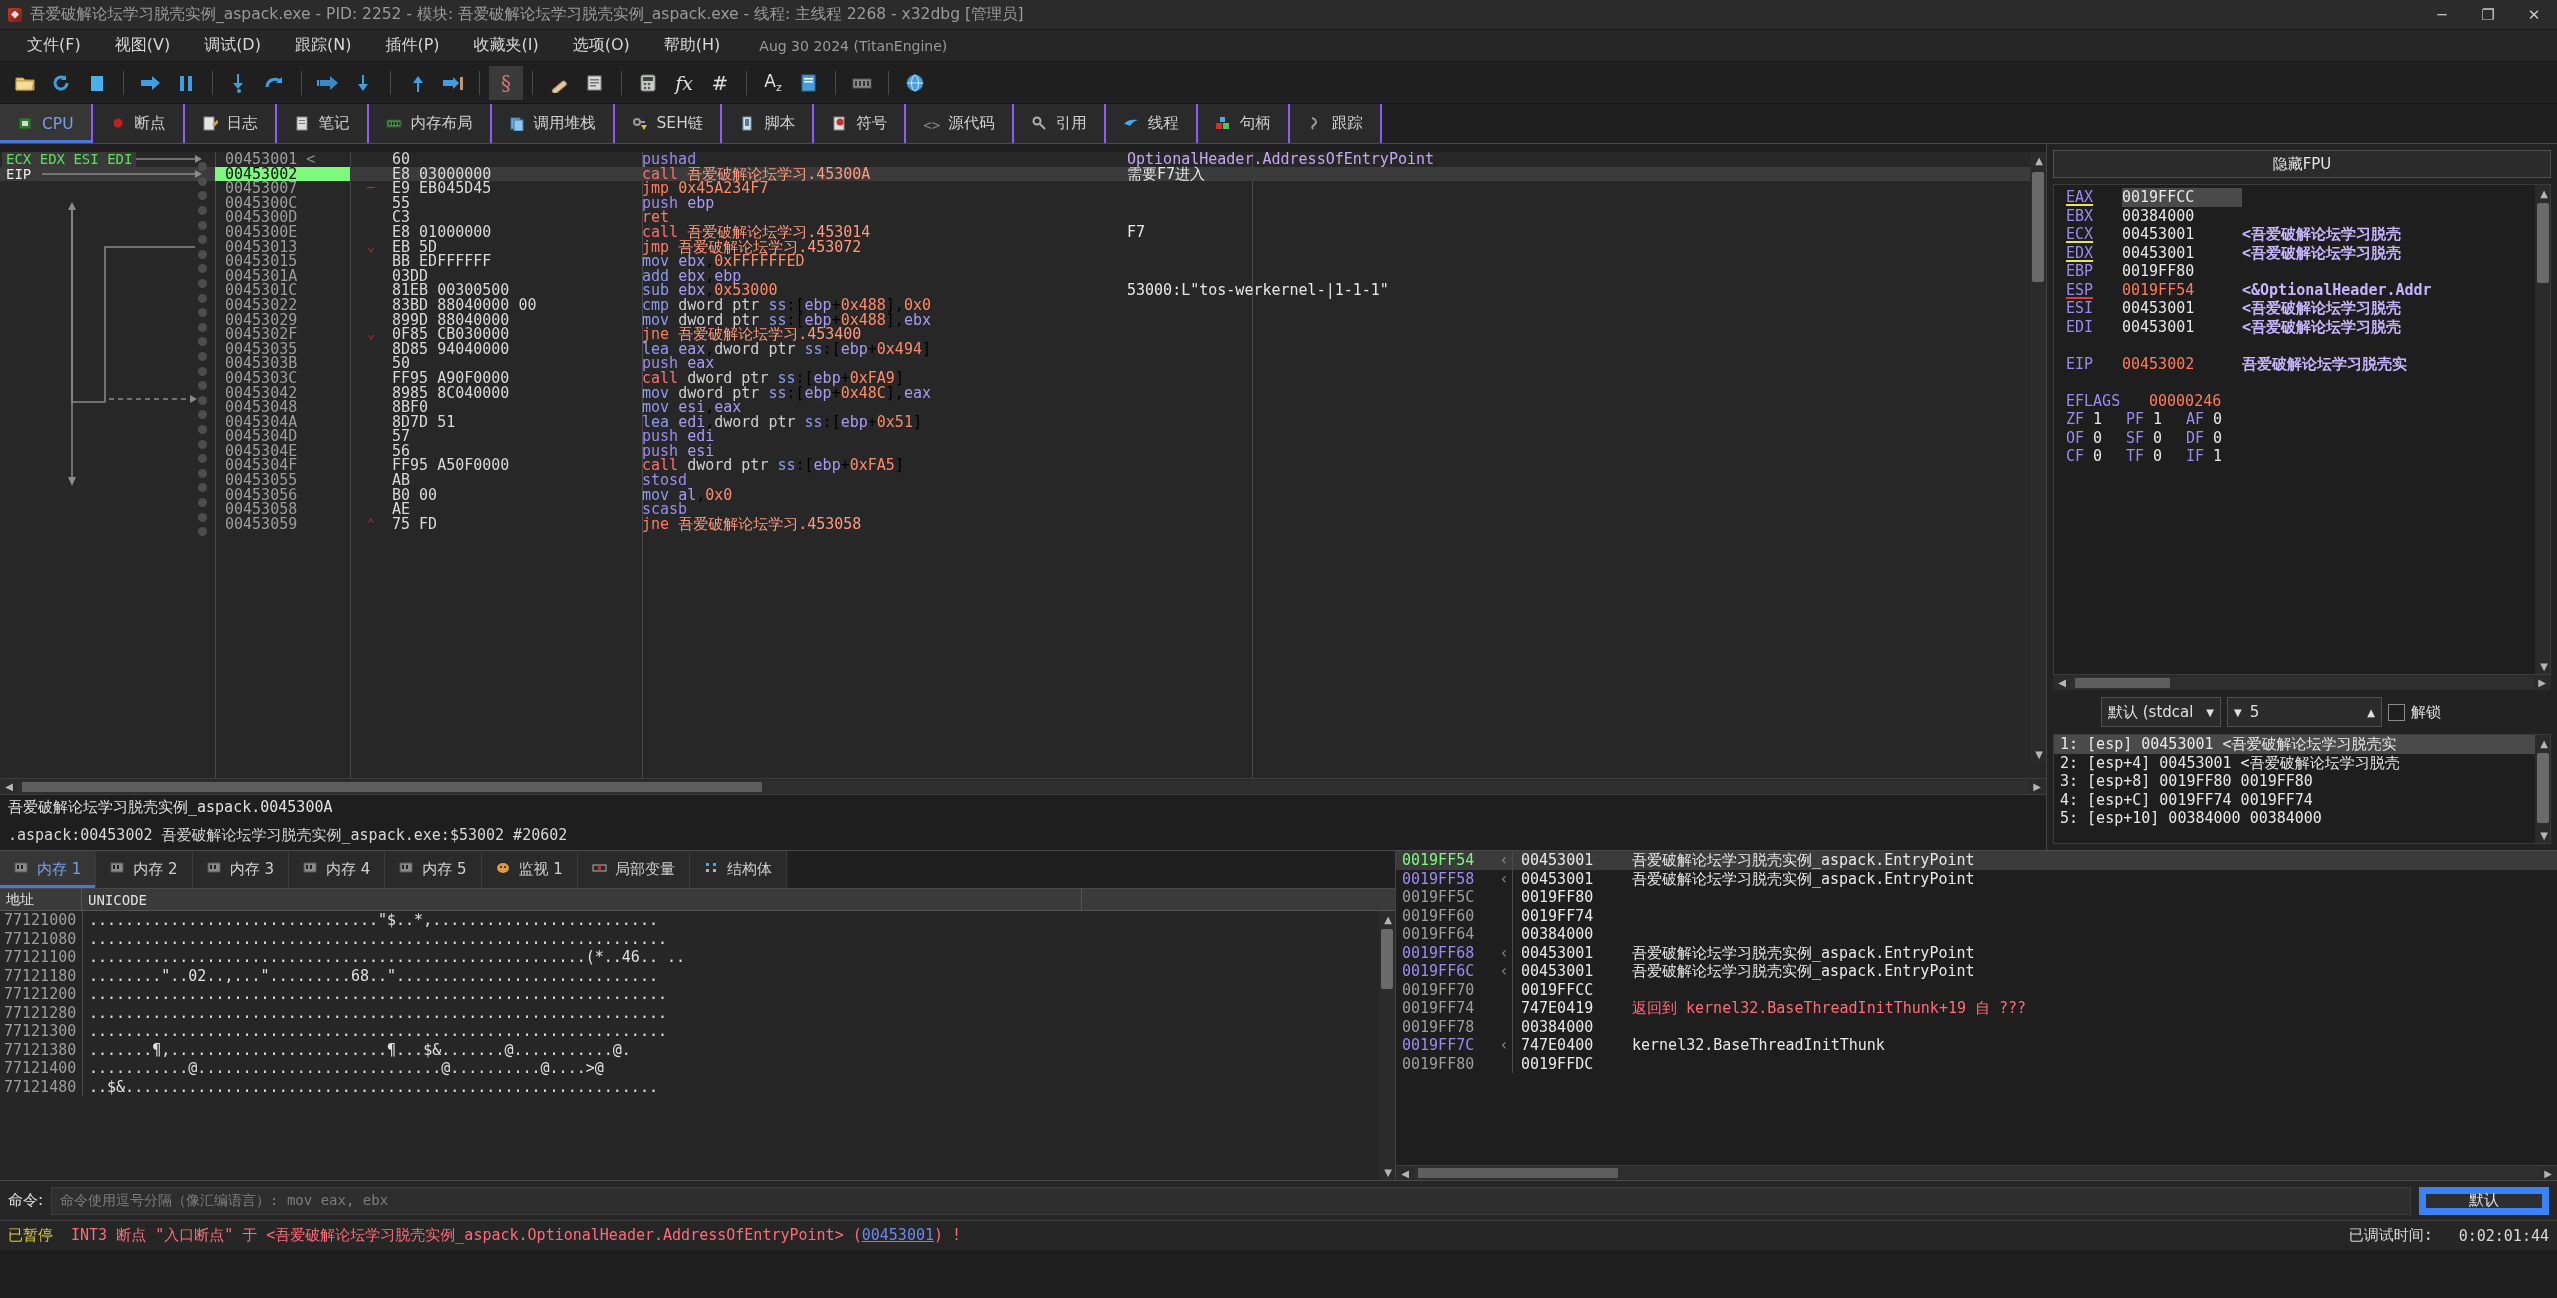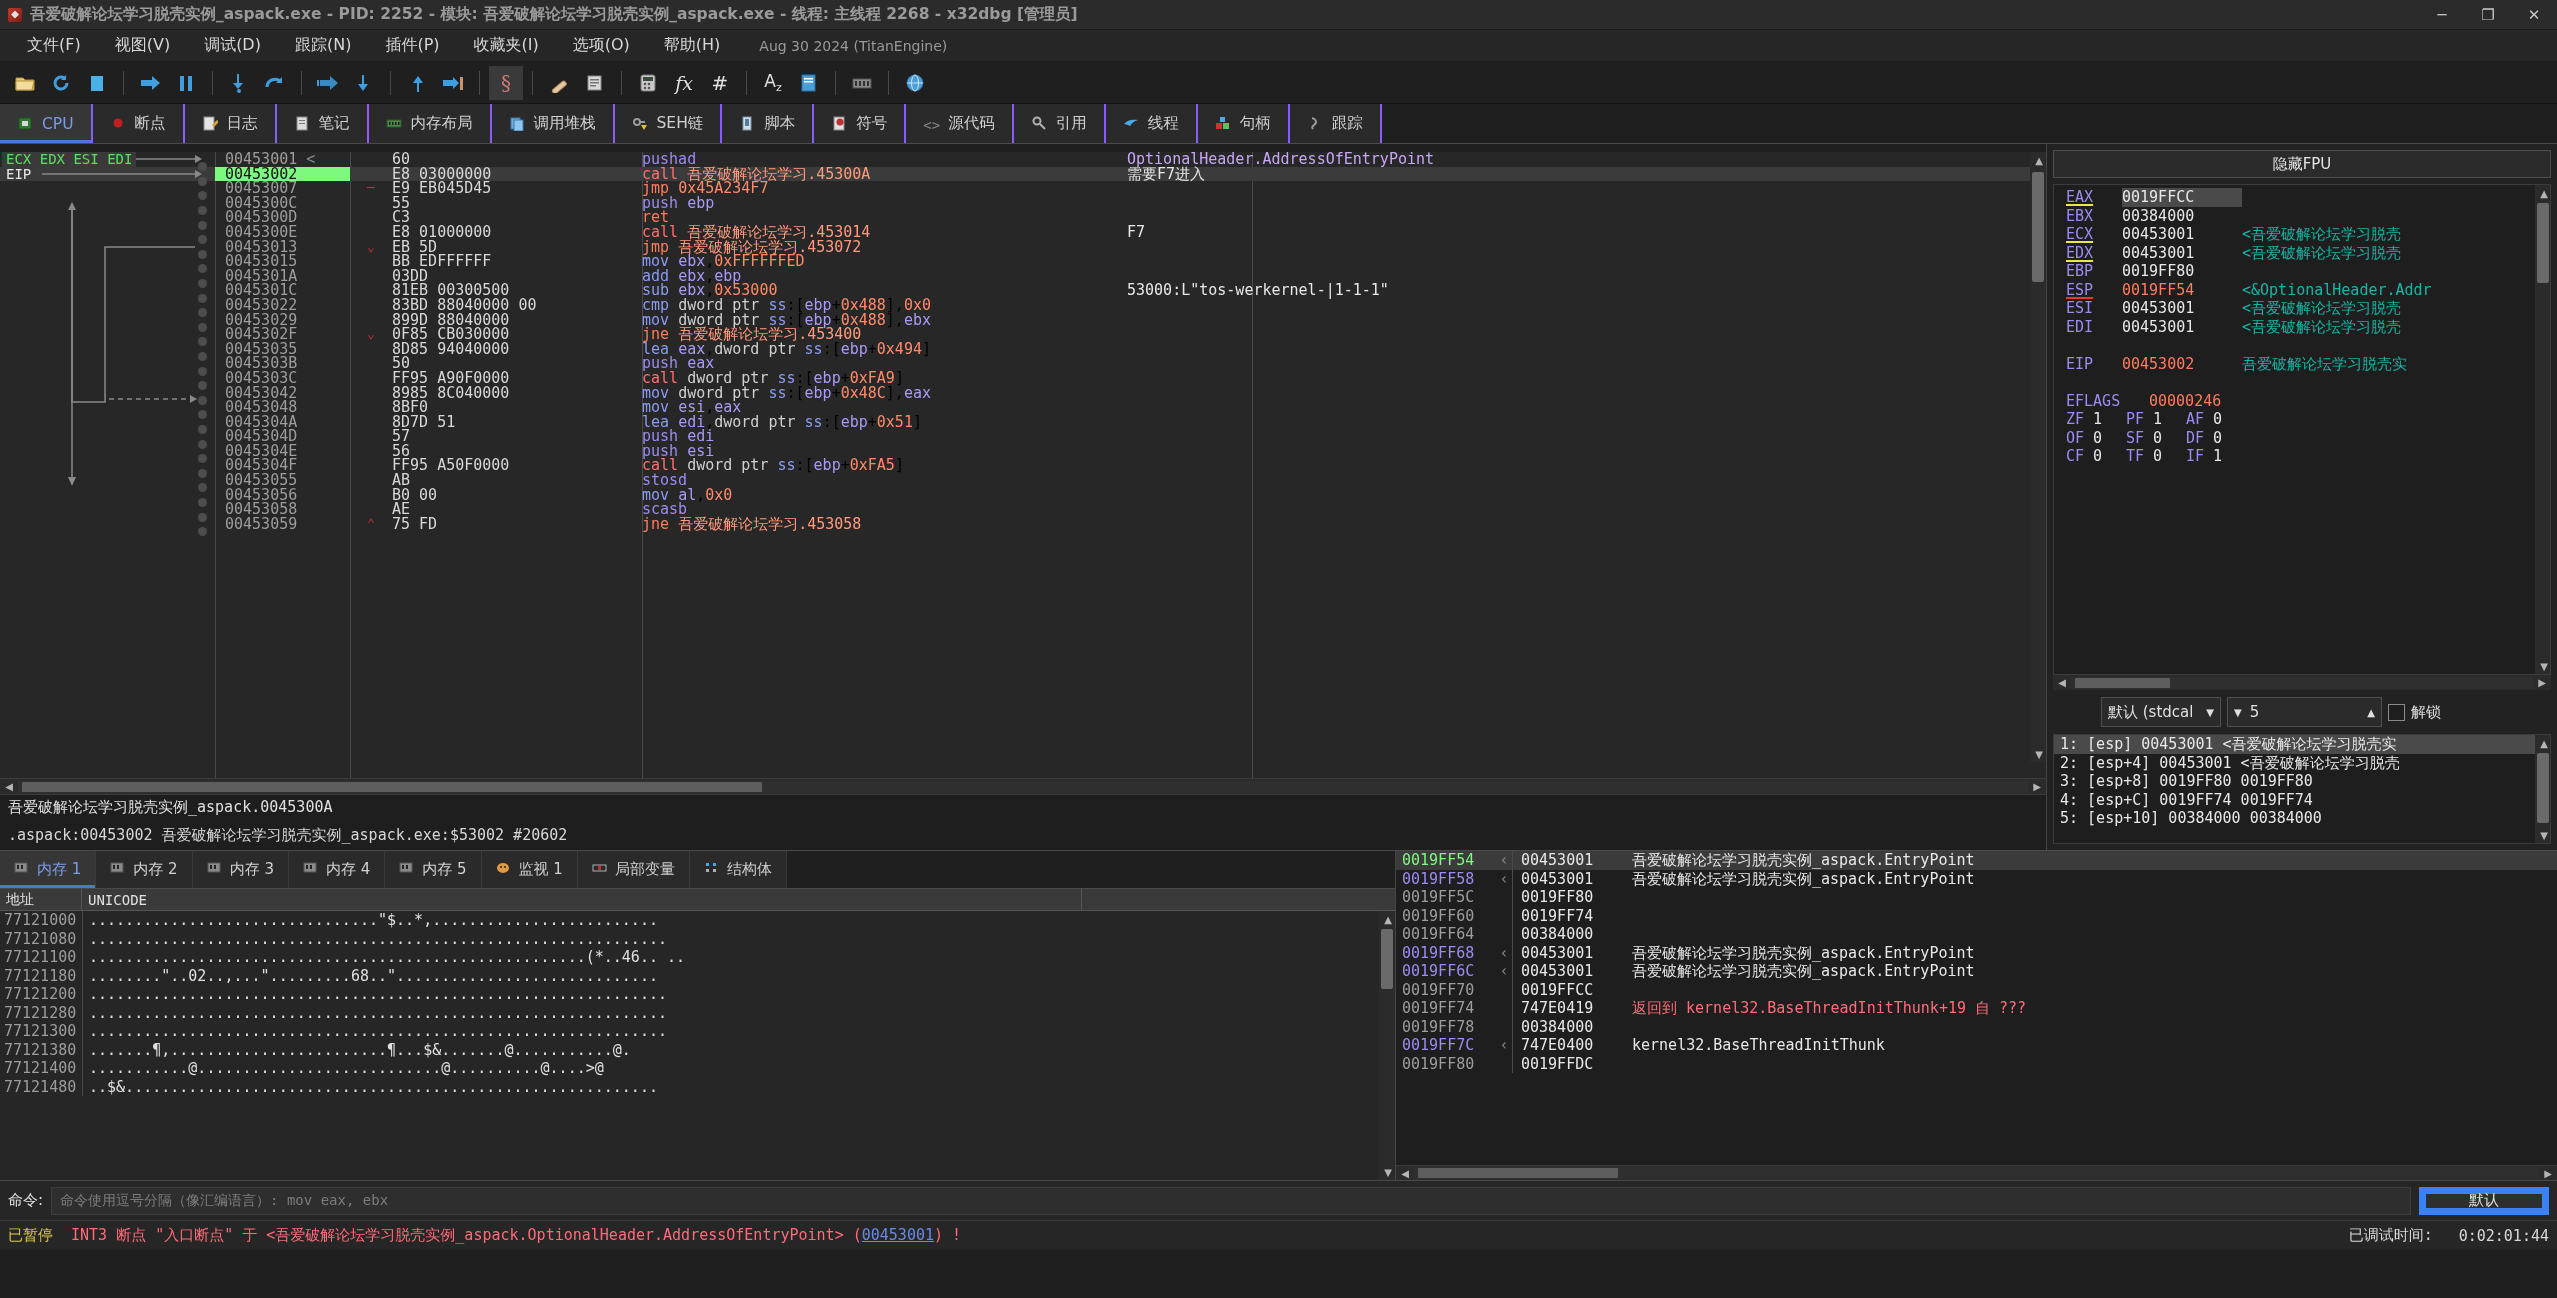--- a/index.html
+++ b/index.html
@@ -15,21 +15,21 @@
     height:30px; background:#2b2b2b; display:flex; align-items:center;
     border-bottom:1px solid #1a1a1a;
   }
   #app-icon{
     width:14px;height:14px;margin:0 8px 0 8px;border-radius:2px;
     background:linear-gradient(135deg,#c0392b,#7b1f14);
     position:relative; flex:0 0 auto;
   }
   #app-icon::after{content:"";position:absolute;left:3px;top:3px;width:8px;height:8px;
     background:#e0e0e0; clip-path:polygon(50% 0,100% 50%,50% 100%,0 50%);}
-  #title-text{ color:#9a9a9a; font-size:15.5px; white-space:nowrap; overflow:hidden;font-weight:bold;}
+  #title-text{ color:#9a9a9a; font-size:15.5px; white-space:nowrap; overflow:hidden;}
   #win-btns{ margin-left:auto; display:flex; height:100%; }
   .win-btn{ width:46px; height:100%; display:flex;align-items:center;justify-content:center;
             color:#c8c8c8; font-size:15px;}
 
   
   #menubar{ height:32px; background:#262626; display:flex; align-items:center; padding-left:10px;
             border-bottom:1px solid #1a1a1a;}
   .menu-item{ color:#d6d6d6; font-size:16px; padding:4px 17px; white-space:nowrap;}
   #build-label{ color:#9a9a9a; font-size:14px; margin-left:22px; white-space:nowrap;}
 
@@ -98,21 +98,21 @@
   .reg-row{ height:18.5px; display:flex; align-items:center;
             font-family:"DejaVu Sans Mono", monospace; font-size:15px; line-height:18.5px; white-space:nowrap;}
   .rn{ width:68px; padding-left:12px; color:#9b8cf0; flex:0 0 auto;}
   .rn.u-y{ text-decoration:underline; text-decoration-color:#e8e84a; text-underline-offset:2px;
            text-decoration-thickness:2px;}
   .rn.u-r{ text-decoration:underline; text-decoration-color:#e03b3b; text-underline-offset:2px;
            text-decoration-thickness:2px;}
   .rv{ width:120px; color:#e8e8e8; flex:0 0 auto;}
   .rv.hl{ background:#4a4a4a;}
   .rv.chg{ color:#ff7b5e;}
-  .rc{ color:#14b8a6; overflow:hidden; }
+  .rc{ color:#c4b5fd; overflow:hidden;font-weight:bold; }
   #regs-hscroll{ height:15px; background:#2b2b2b; display:flex;align-items:center; margin:0 6px;}
   #regs-vscroll{ position:absolute; right:0;top:0;bottom:0;width:15px;background:#2b2b2b;}
   #callconv{ height:34px; margin:5px 22px; display:flex; align-items:center; gap:6px;padding-left:32px;}
   .combo{ height:30px; background:#2b2b2b; border:1px solid #4f4f4f; display:flex;
           align-items:center; padding:0 6px; color:#e0e0e0; font-size:15px; gap:6px;}
   .spin{ height:30px; background:#2b2b2b; border:1px solid #4f4f4f; display:flex;
          align-items:center; padding:0 6px; color:#e0e0e0; font-size:15px; gap:8px; width:155px;}
   .chk{ width:17px;height:17px;border:1px solid #8a8a8a; background:#1e1e1e;}
   #args-body{ flex:0 0 auto; height:110px; background:#1e1e1e; border:1px solid #3c3c3c;
               margin:0 6px 6px 6px; position:relative; overflow:hidden;}

